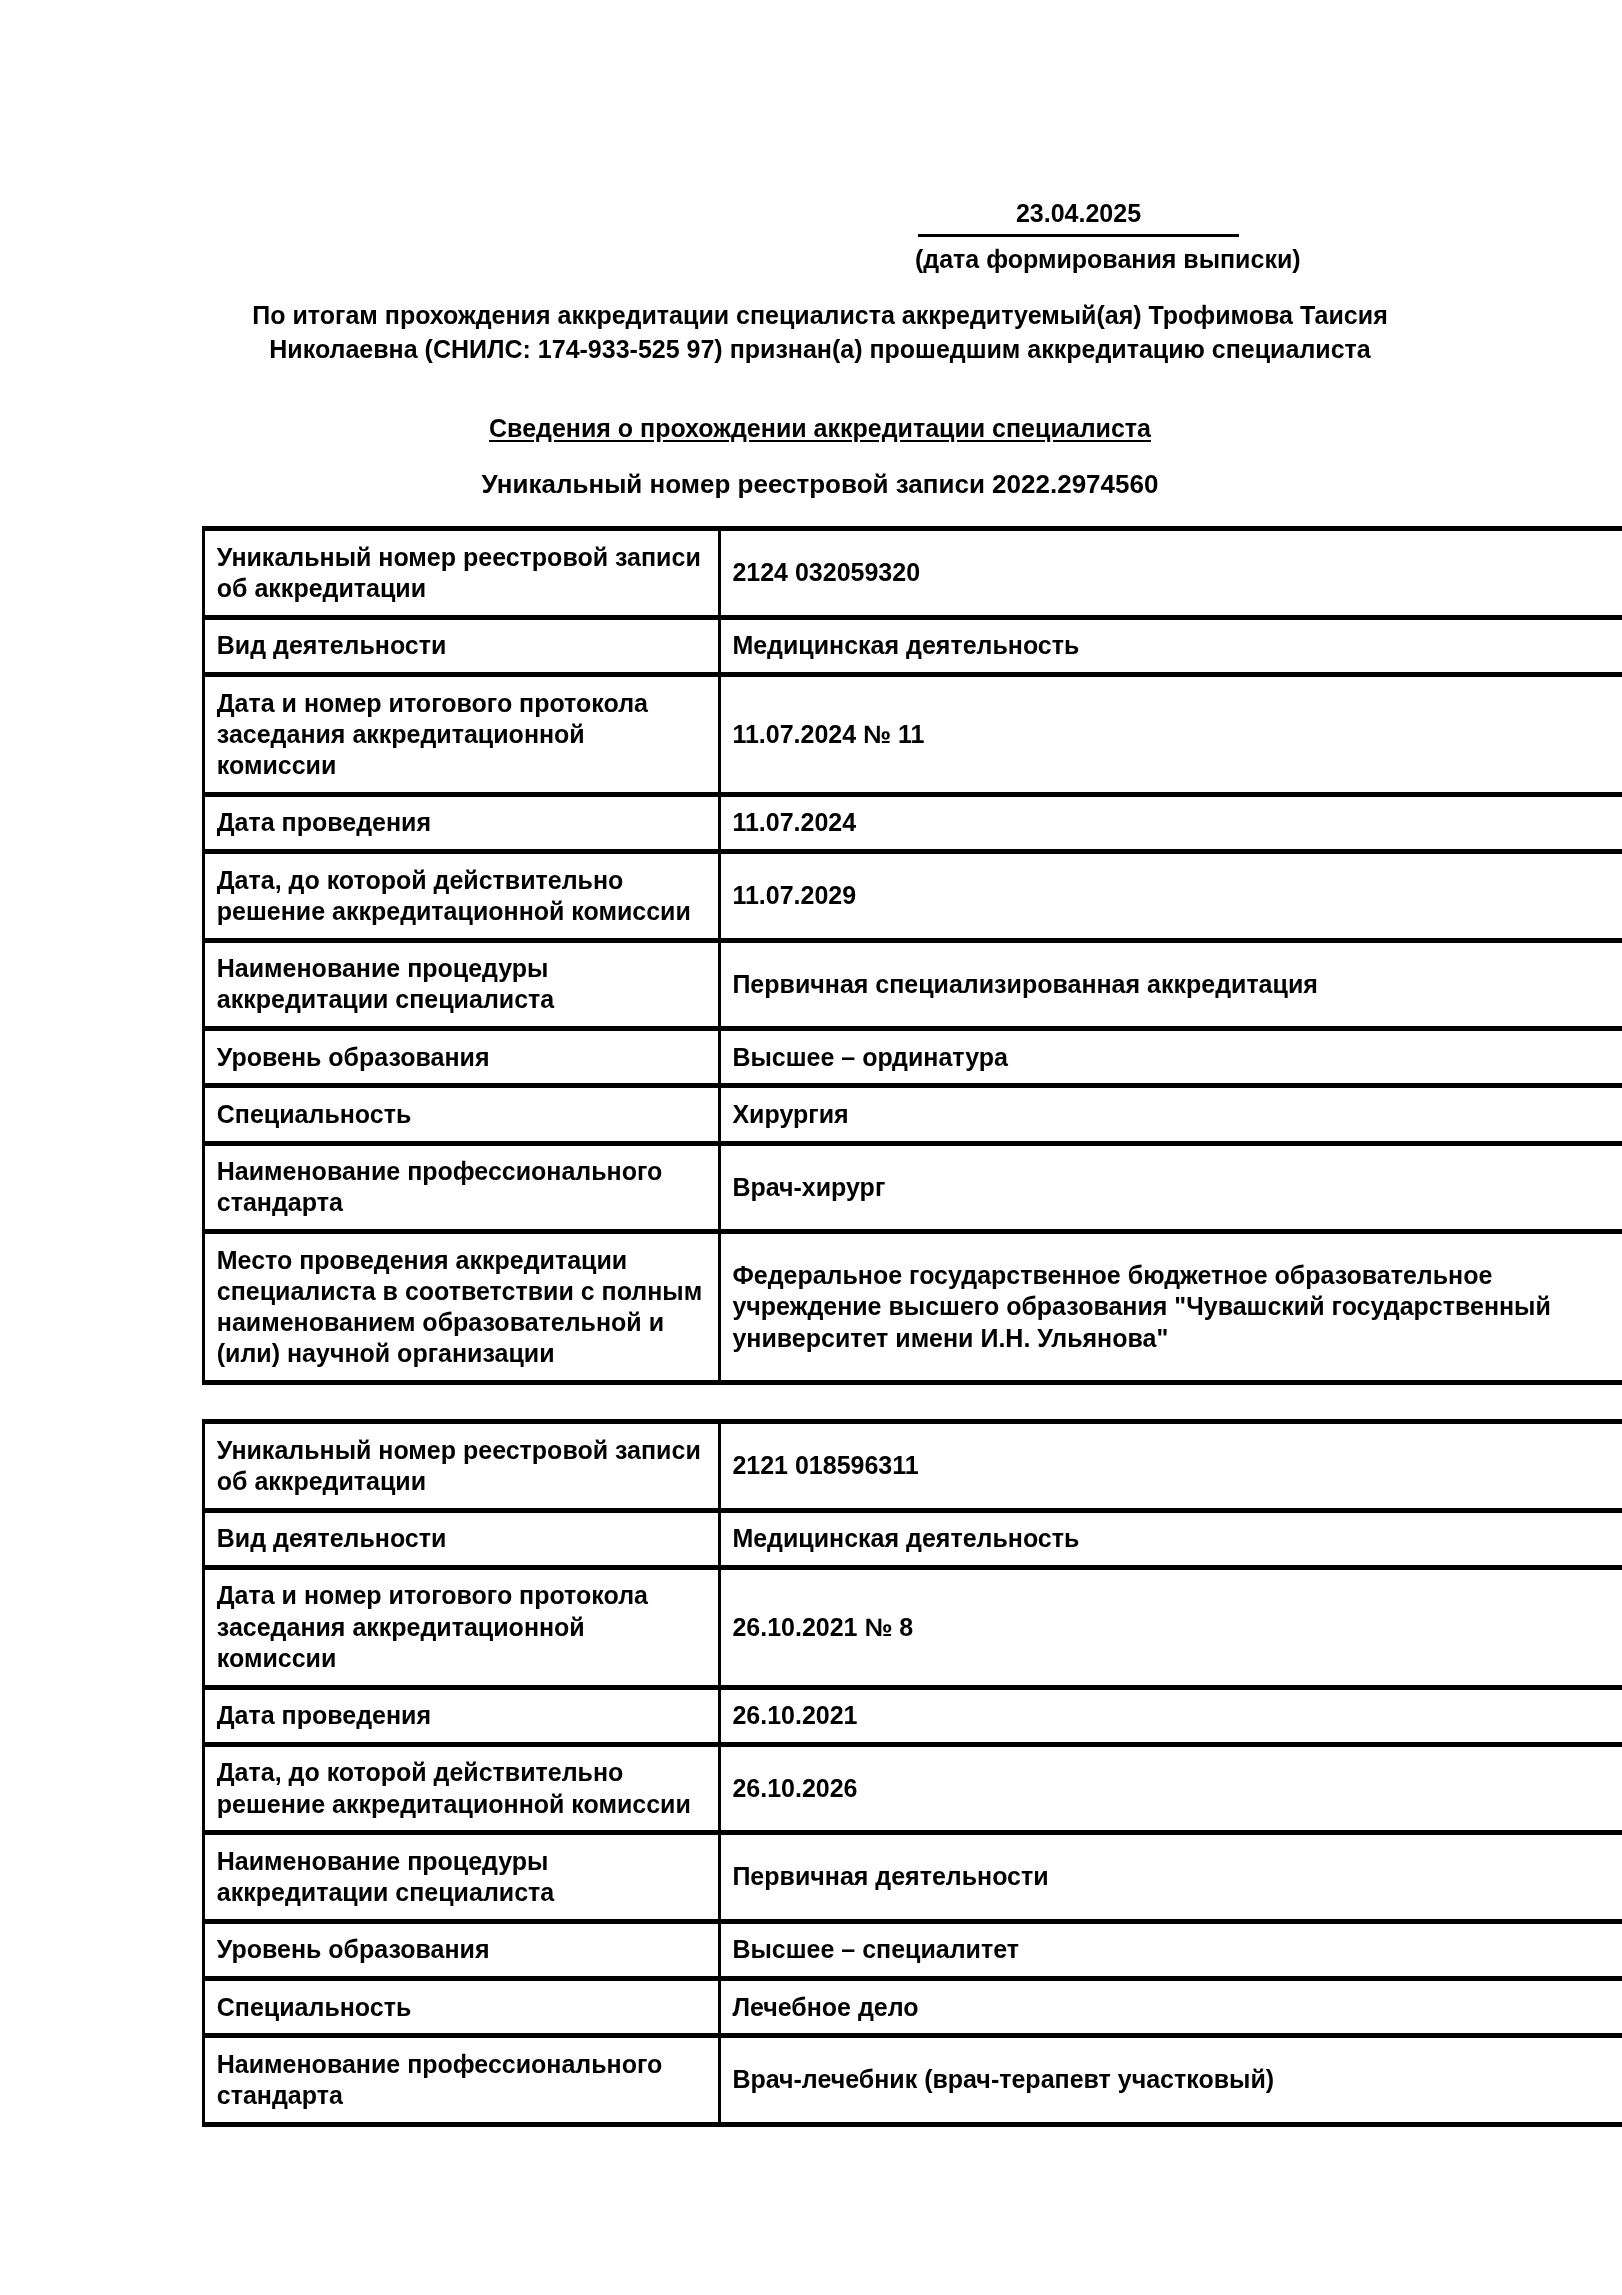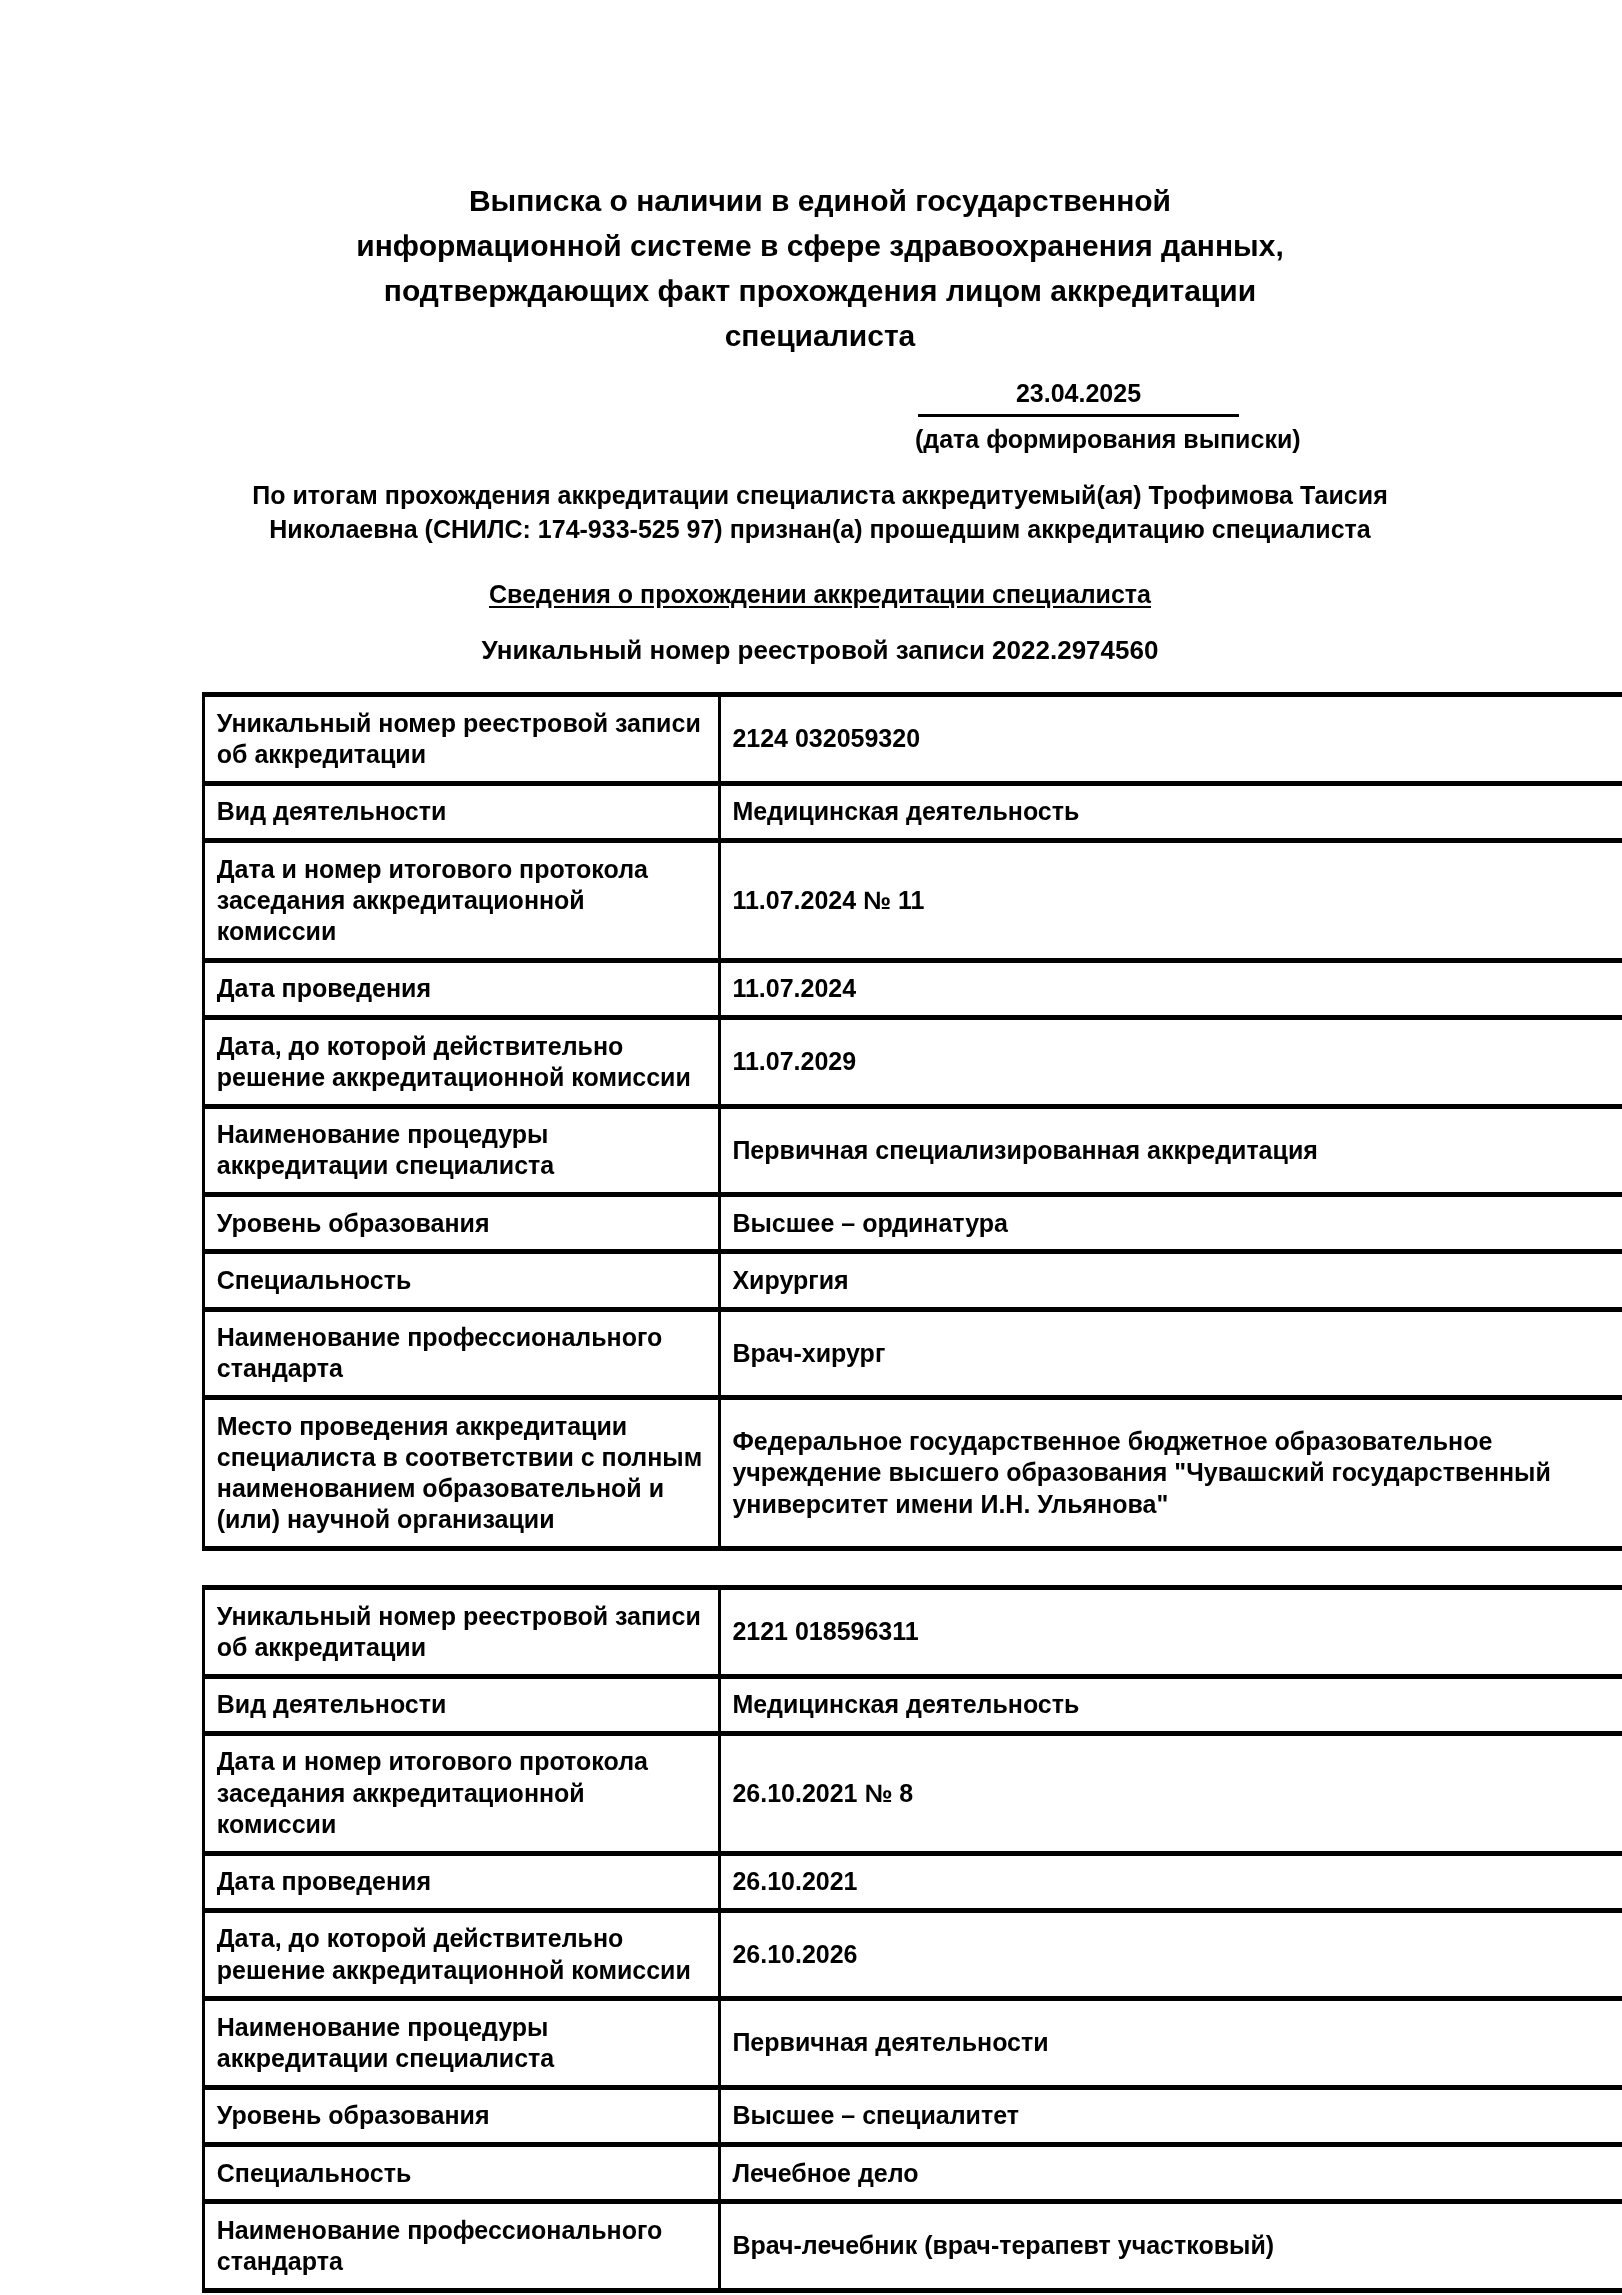--- a/index.html
+++ b/index.html
@@ -50,21 +50,21 @@
     padding-top: 6.5px;
     white-space: nowrap;
   }
   .intro {
     margin: 23.6px 0 0 0;
     text-align: center;
     font-size: 25px;
     line-height: 1.35;
   }
   .section-heading {
-    margin-top: 34px;
+    margin-top: 48px;
     text-align: center;
     font-size: 25px;
     text-decoration: underline;
     text-underline-offset: 3.3px;
   }
   .record-heading {
     margin-top: 26px;
     text-align: center;
     font-size: 26px;
   }
@@ -89,21 +89,20 @@
     word-wrap: break-word;
   }
   td.cell-label { width: 489px; }
   td.cell-value { }
 </style>
 </head>
 <body>
 
 <div class="page">
 
-  <div class="title">Выписка о наличии в единой государственной информационной системе в сфере здравоохранения данных, подтверждающих факт прохождения лицом аккредитации специалиста</div>
 
   <div class="date-block">
     <div class="date-value">23.04.2025</div>
     <div class="date-underline"></div>
     <div class="date-caption">(дата формирования выписки)</div>
   </div>
 
   <p class="intro">По итогам прохождения аккредитации специалиста аккредитуемый(ая) Трофимова Таисия Николаевна (СНИЛС: 174-933-525 97) признан(а) прошедшим аккредитацию специалиста</p>
 
   <div class="section-heading">Сведения о прохождении аккредитации специалиста</div>

